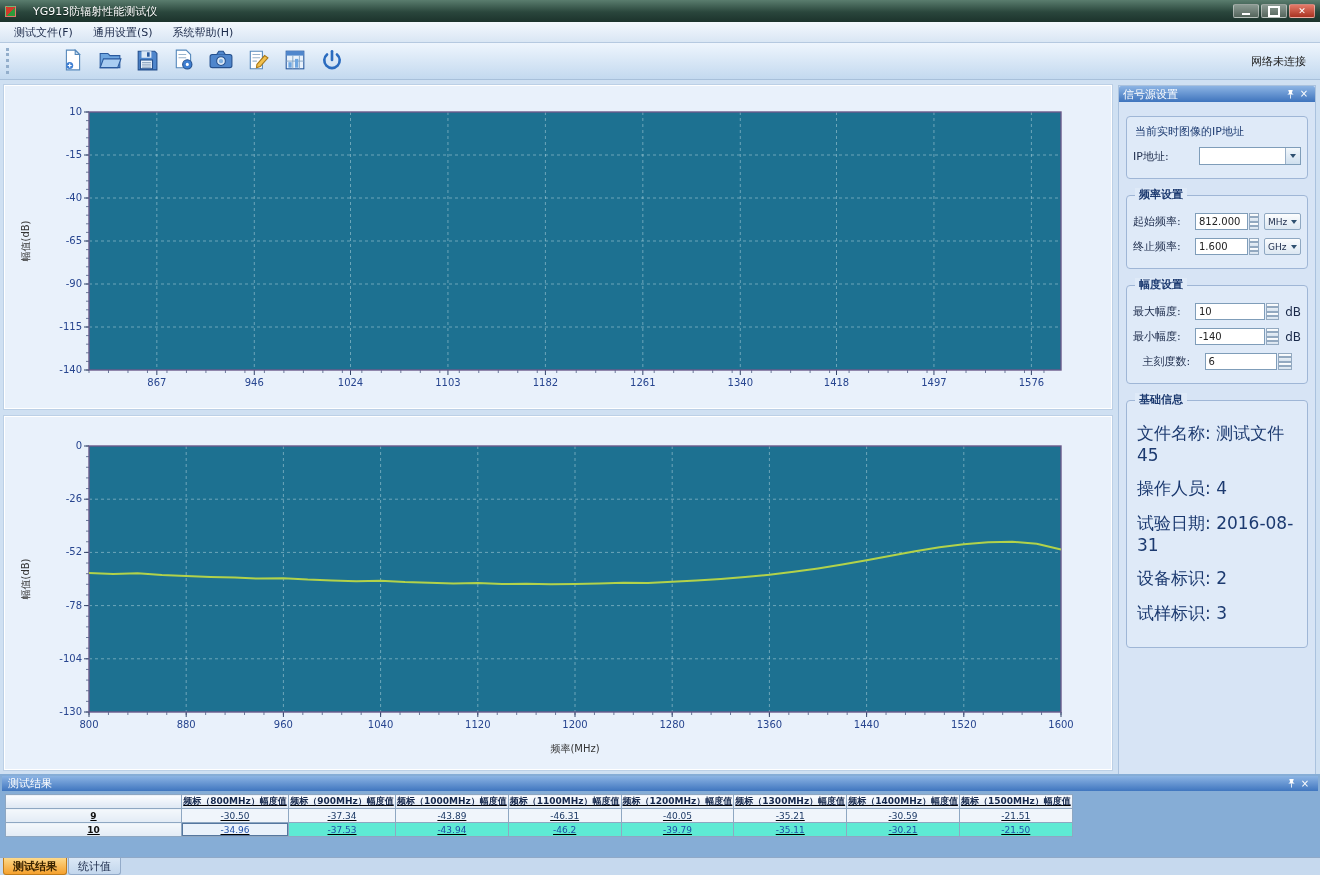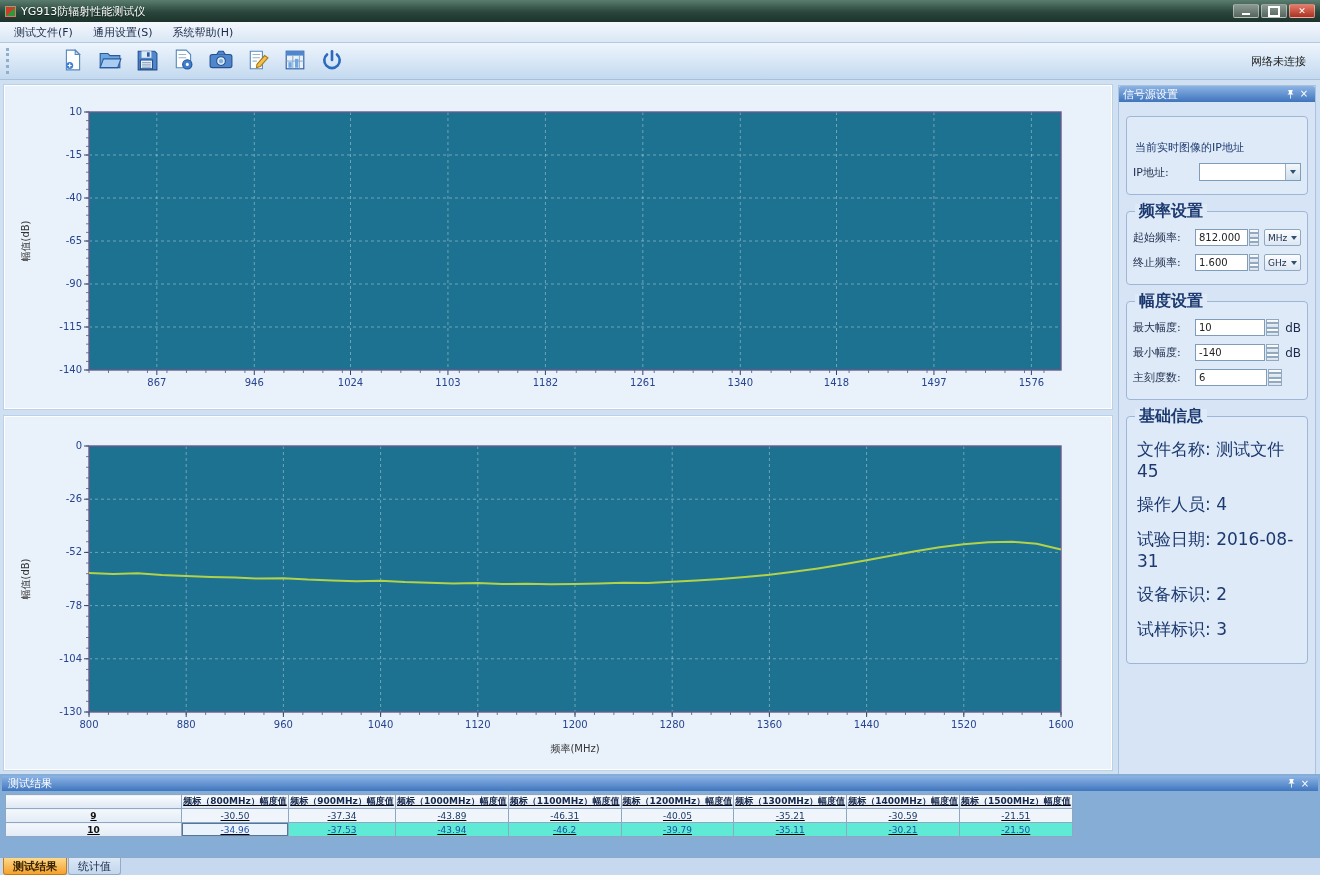--- a/index.html
+++ b/index.html
@@ -5,21 +5,21 @@
   * { margin:0; padding:0; box-sizing:border-box; }
   body { background:#888; font-family:"DejaVu Sans","Liberation Sans",sans-serif; }
   .window { position:relative; width:1320px; height:880px; background:#cfe0f2; overflow:hidden; }
 
   
   .titlebar { position:absolute; top:0; left:0; right:0; height:22px;
     background:linear-gradient(#5a7d6e,#2a463c 55%,#1c332c); display:flex; align-items:center;
     padding:0 5px; color:#fff; font-size:11px; }
   .app-icon { width:11px; height:11px; margin-right:5px; border:1px solid rgba(255,255,255,.3);
     background:linear-gradient(135deg,#d03a2a 50%,#2d9a3a 50%); }
-  .win-title { text-shadow:0 1px 1px rgba(0,0,0,.5); }
+  .win-title { text-shadow:0 1px 1px rgba(0,0,0,.5);margin-left:12px; }
   .winbtns { margin-left:auto; display:flex; gap:2px; }
   .winbtn { width:26px; height:14px; border-radius:2px; border:1px solid rgba(255,255,255,.4);
     display:flex; align-items:center; justify-content:center;
     background:linear-gradient(#8b9b93,#54655c); color:#fff; font-size:9px; line-height:1; }
   .winbtn.min::after { content:""; width:8px; height:2px; background:#fff; margin-top:6px; }
   .winbtn.max::after { content:""; width:8px; height:7px; border:2px solid #fff; }
   .winbtn.close { background:linear-gradient(#e57a68,#a93322); }
 
   
   .menubar { position:absolute; top:22px; left:0; right:0; height:21px;
@@ -46,23 +46,23 @@
     background:#d7e4f5; border:1px solid #aac2de; }
   .sp-header { height:16px; background:linear-gradient(#8cb4e4,#3f74bd); color:#fff;
     font-size:11px; display:flex; align-items:center; padding:0 4px; border-radius:2px 2px 0 0; }
   .sp-title { flex:1; }
   .hdr-btn { width:14px; height:13px; display:flex; align-items:center; justify-content:center;
     color:#fff; font-size:10px; line-height:1; }
   .sp-body { position:absolute; top:20px; left:0; right:0; bottom:20px; padding:10px 7px 0; }
   .group { position:relative; border:1px solid #9fb6d6; border-radius:4px; background:#dfeaf8;
     margin-bottom:16px; padding:9px 6px 5px; }
   .group-title { position:absolute; top:-8px; left:8px; background:#dfeaf8; padding:0 4px;
-    font-size:16px; font-weight:bold; color:#1c3a70; line-height:14px; }
-  .group-caption { font-size:11px; color:#1c3a70; margin:17px 2px 7px; }
-  .field-row { display:flex; align-items:center; margin:8px 0; font-size:11px; color:#1b2a4a; }
+    font-size:11px; font-weight:bold; color:#1c3a70; line-height:14px; }
+  .group-caption { font-size:11px; color:#1c3a70; margin:1px 2px 7px; }
+  .field-row { display:flex; align-items:center; margin:8px 0; font-size:11px; color:#1b2a4a;justify-content:center; }
   .field-label { width:62px; flex:none; }
   .num-input { width:72px; height:17px; background:#fff; border:1px solid #7f9db9;
     font-size:10px; padding:0 3px; display:flex; align-items:center; color:#222; }
   .spin { width:14px; height:17px; margin-left:1px; display:flex; flex-direction:column; }
   .spin span { flex:1; background:linear-gradient(#fdfefe,#d7e3ef); border:1px solid #93a9c0;
     display:flex; align-items:center; justify-content:center; }
   .tri-up { width:0; height:0; border-left:3px solid transparent; border-right:3px solid transparent;
     border-bottom:4px solid #2f5070; }
   .tri-down { width:0; height:0; border-left:3px solid transparent; border-right:3px solid transparent;
     border-top:4px solid #2f5070; }

